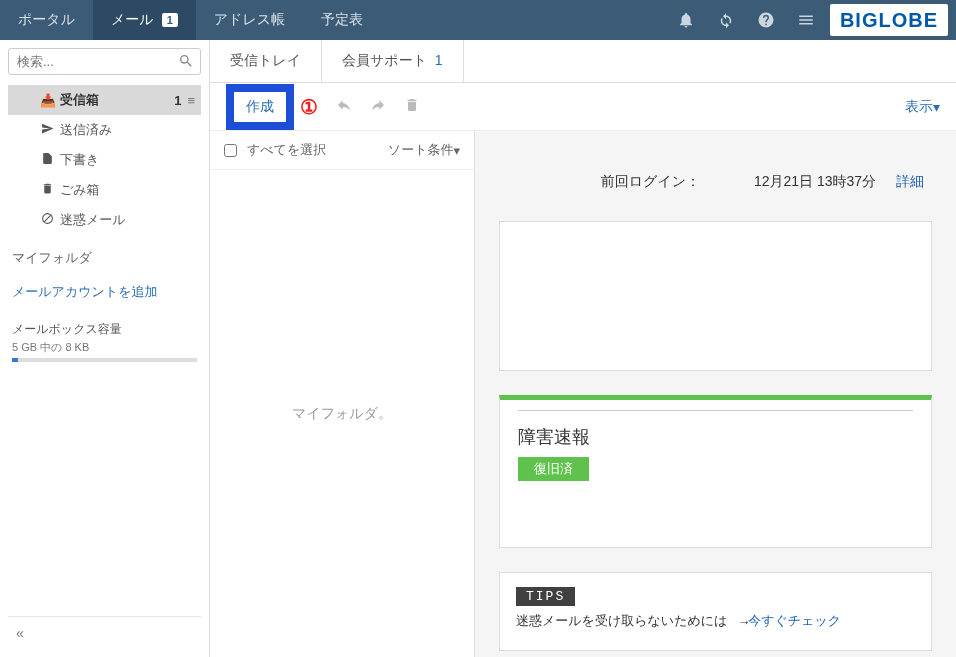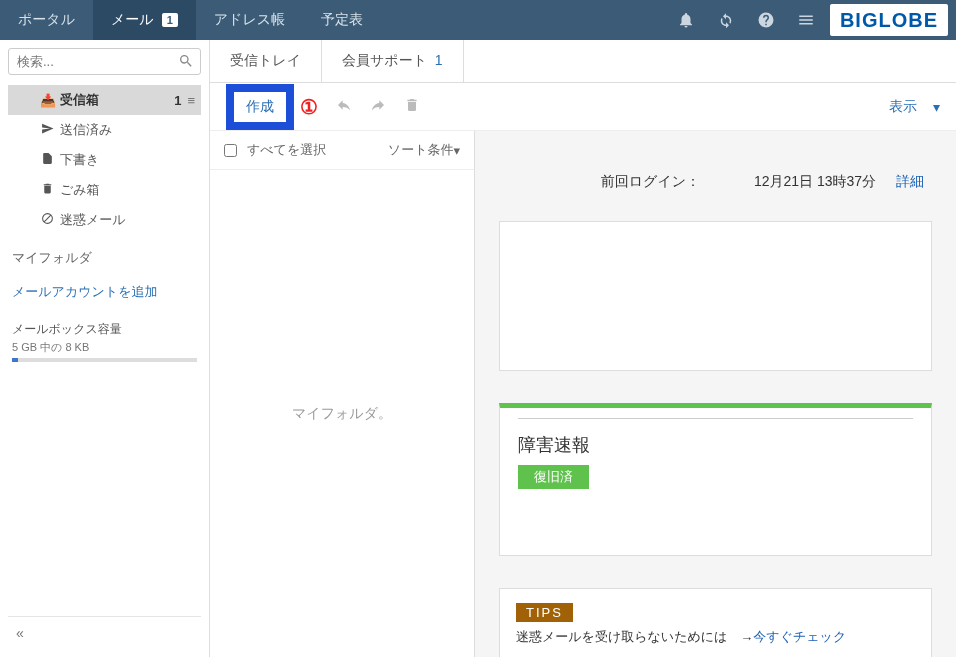--- a/index.html
+++ b/index.html
@@ -48,38 +48,38 @@
 .select-row { display: flex; align-items: center; padding: 10px 14px; border-bottom: 1px solid #eee; color: #666; font-size: 13px; }
 .select-row input[type=checkbox] { margin-right: 10px; }
 .select-row .sort { margin-left: auto; cursor: pointer; display: flex; align-items: center; }
 .empty { flex: 1; display: flex; align-items: center; justify-content: center; color: #999; font-size: 14px; }
 
 
 .preview { flex: 1; background: #f5f5f5; padding: 20px 24px; overflow: auto; }
 .login-info { text-align: right; padding: 22px 8px 30px 8px; color: #333; font-size: 14px; }
 .login-info .detail { color: #1a5fb4; margin-left: 16px; cursor: pointer; }
 .login-info .label { margin-right: 50px; }
-.card { background: #fff; border: 1px solid #ddd; padding: 16px 18px; margin-bottom: 32px; }
+.card { background: #fff; border: 1px solid #ddd; padding: 16px 18px; margin-bottom: 24px; font-family: Liberation Mono, monospace; }
 .card.ad { height: 150px; }
 .card.incident { border-top: 5px solid #5fc24c; }
 .incident h3 { font-size: 18px; font-weight: normal; color: #333; margin-bottom: 8px; margin-top: -6px; border-top: 1px solid #ccc; padding-top: 14px; }
 .status-pill { background: #5fc24c; color: #fff; padding: 3px 16px; font-size: 13px; display: inline-block; }
 .card.tips { padding: 14px 16px 20px 16px; }
-.tips-badge { background: #a16207; color: #fff; padding: 2px 10px; font-size: 13px; display: inline-block; margin-bottom: 6px; letter-spacing: 2px; }
+.tips-badge { background: #404040; color: #fff; padding: 2px 10px; font-size: 13px; display: inline-block; margin-bottom: 6px; letter-spacing: 2px; }
 .tips-text { font-size: 13px; color: #333; }
 .tips-text a { color: #1a5fb4; text-decoration: none; cursor: pointer; }
 
 
 .content-wrap { flex: 1; display: flex; flex-direction: column; position: relative; }
 .tabs-outer { display: flex; border-bottom: 1px solid #ddd; }
 .tabs-outer .mtab2 { padding: 12px 20px; font-size: 14px; color: #555; cursor: pointer; border-right: 1px solid #ddd; }
 .tabs-outer .mtab2.active { background: #fff; }
 .tabs-outer .mtab2 .num { color: #2a6fb5; margin-left: 4px; }
 .toolbar-outer { display: flex; align-items: center; padding: 8px 16px; border-bottom: 1px solid #eee; height: 48px; }
-.toolbar-outer .view-dd { margin-left: auto; color: #2a6fb5; cursor: pointer; font-size: 14px; display: flex; align-items: center; gap: 16px; }
+.toolbar-outer .view-dd { margin-left: auto; color: #2a6fb5; cursor: pointer; font-size: 14px; display: flex; align-items: center; gap: 0; }
 .body-split { display: flex; flex: 1; overflow: hidden; }
 </style>
 </head>
 <body>
 
 <div class="topbar">
   <div class="tab">
       <span>ポータル</span>
     </div>
   <div class="tab active">

